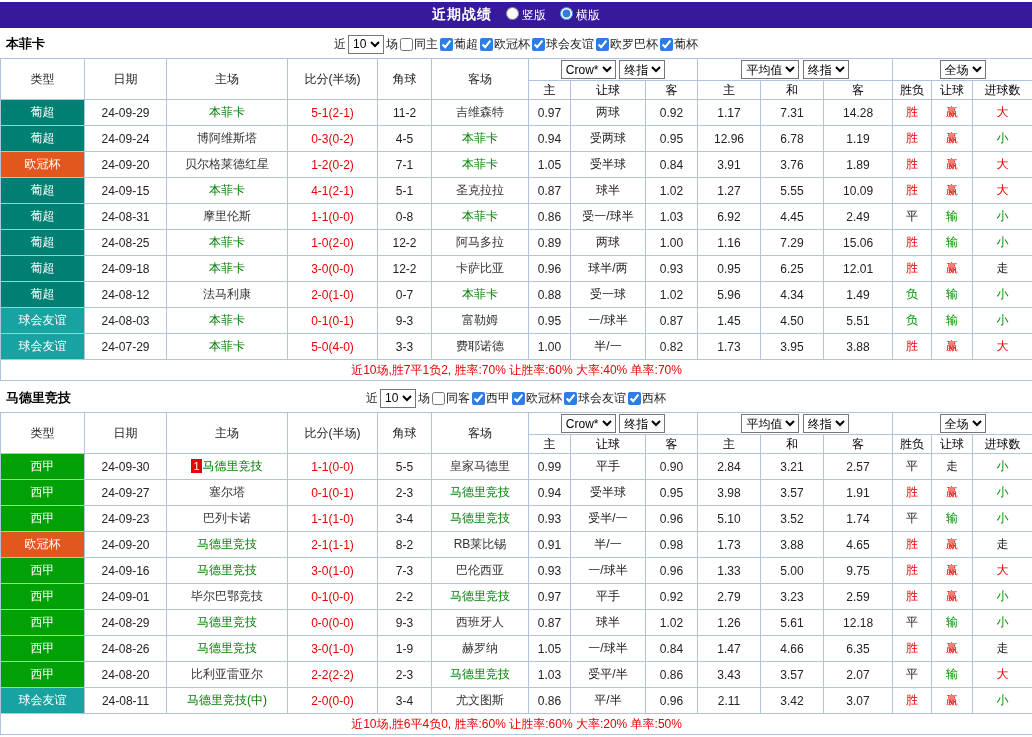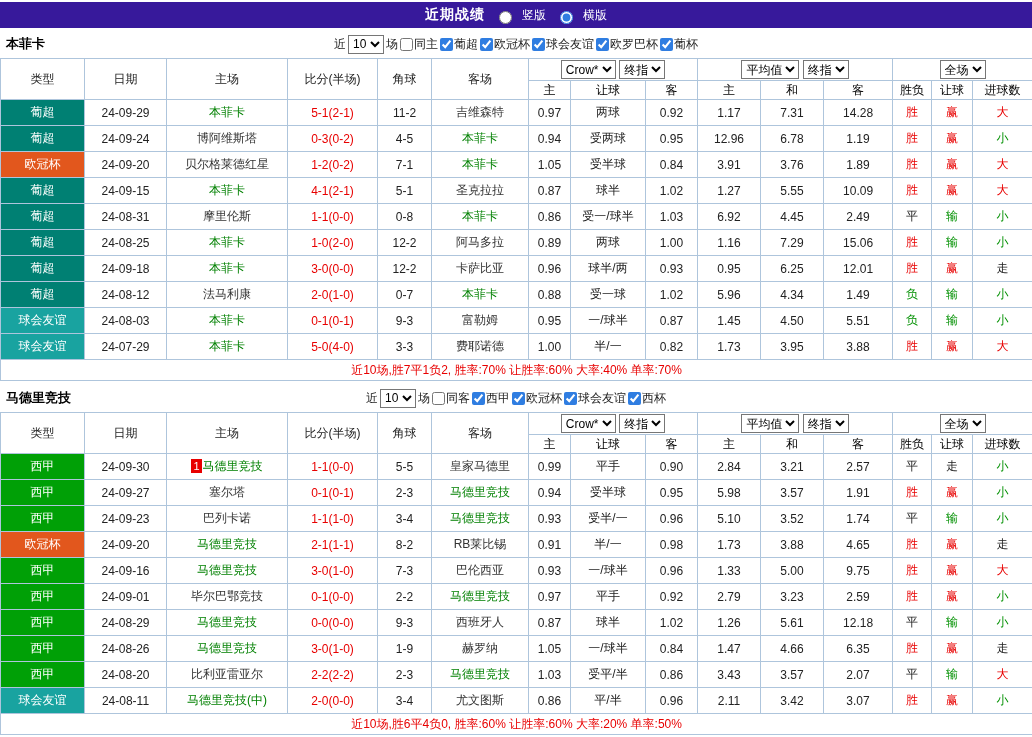--- a/index.html
+++ b/index.html
@@ -15,21 +15,21 @@
     margin: 2px 0;
     height: 26px;
     background: #37199b;
     display: flex;
     align-items: center;
     justify-content: center;
     gap: 14px;
     color: #fff;
   }
   .topbar .title { font-weight: bold; font-size: 14px; letter-spacing: 1px; }
-  .topbar label { display: inline-flex; align-items: flex-end; gap: 10px; cursor: pointer; font-size: 12px; }
+  .topbar label { display: inline-flex; align-items: flex-start; gap: 3px; cursor: pointer; font-size: 12px; }
   input[type="radio"], input[type="checkbox"] { accent-color: #2f7de1; width: 13px; height: 13px; }
 
   
   .section-head {
     position: relative;
     height: 28px;
     display: flex;
     align-items: center;
   }
   .team-name {
@@ -476,21 +476,21 @@
         <tr>
           <td class="league" style="background: rgb(0, 160, 6);">西甲</td>
           <td>24-09-27</td>
           <td class="team">塞尔塔</td>
           <td class="score">0-1(0-1)</td>
           <td>2-3</td>
           <td class="team hl">马德里竞技</td>
           <td>0.94</td>
           <td>受半球</td>
           <td>0.95</td>
-          <td>5.98</td>
+          <td>3.98</td>
           <td>3.57</td>
           <td>1.91</td>
           <td class="res-red">胜</td>
           <td class="res-red">赢</td>
           <td class="res-green">小</td>
         </tr>
         <tr>
           <td class="league" style="background: rgb(0, 160, 6);">西甲</td>
           <td>24-09-23</td>
           <td class="team">巴列卡诺</td>

